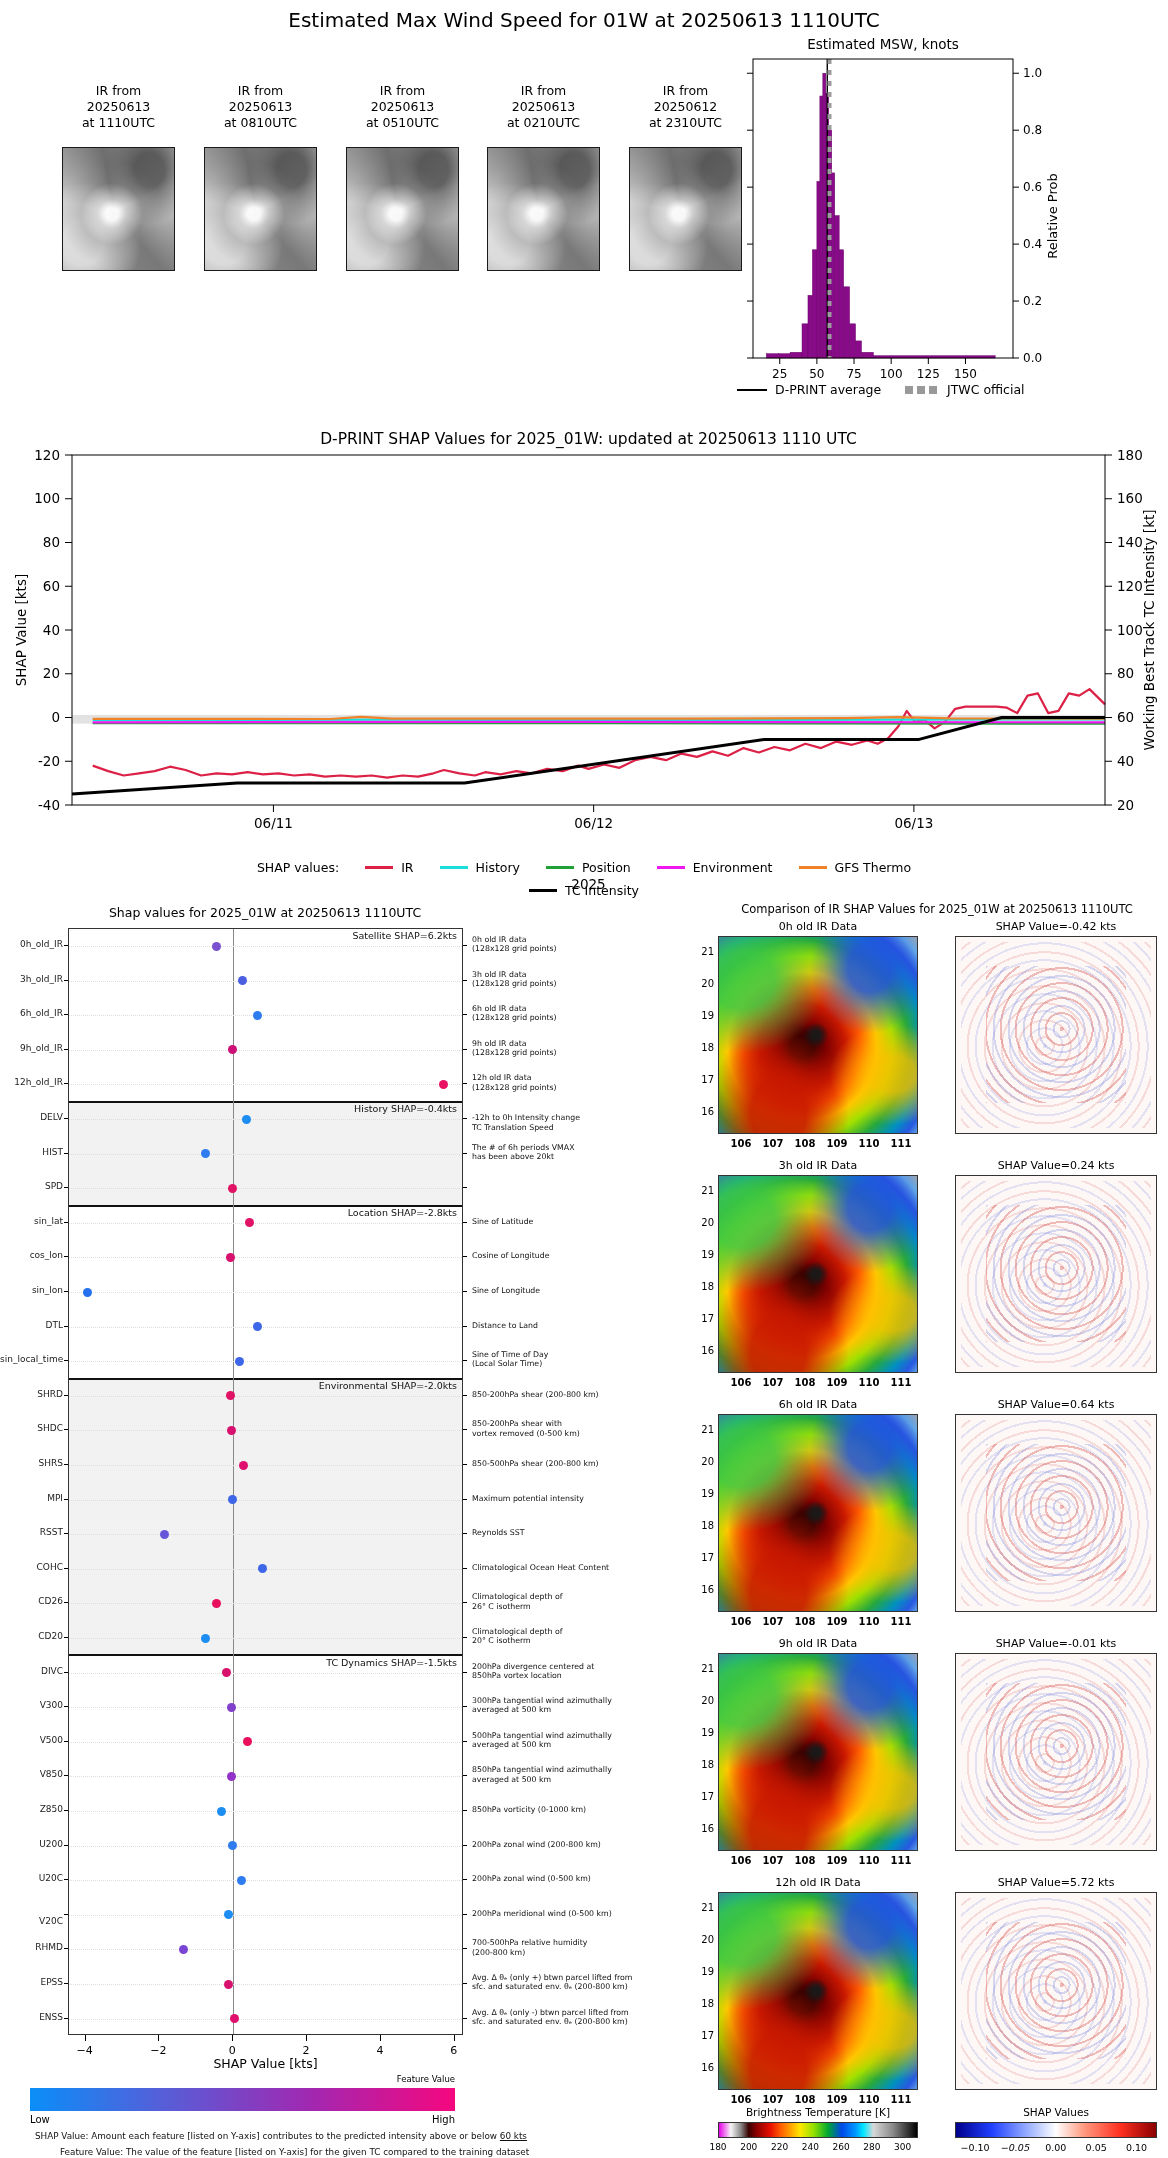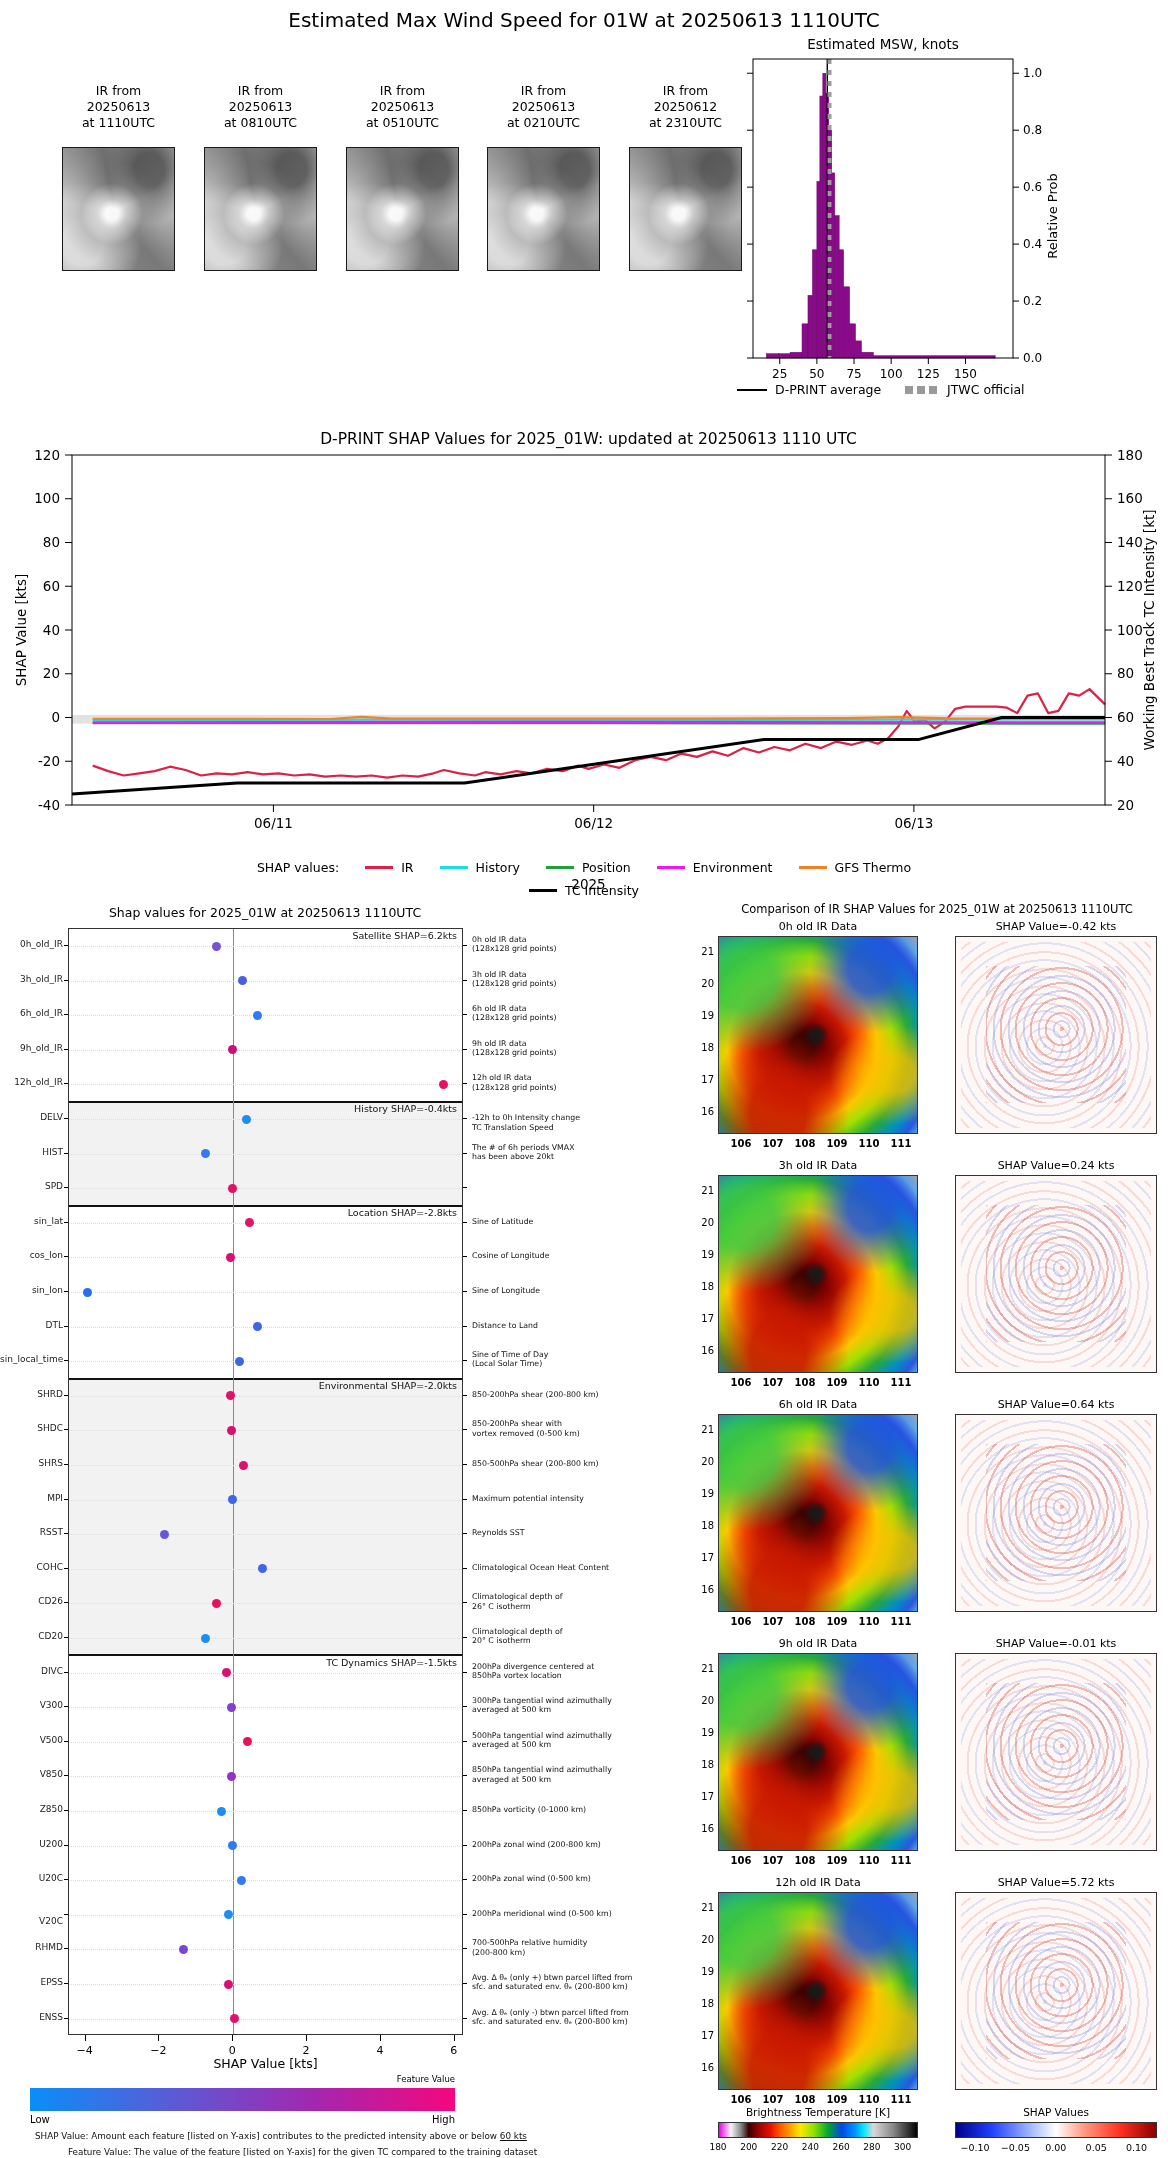--- a/index.html
+++ b/index.html
@@ -463,21 +463,21 @@
     <div class="dot-xtick" style="position: absolute; left: 288.107px; top: 2044px;">2</div>
     <div style="position: absolute; left: 379.939px; top: 2035px; width: 1px; height: 6px; background: rgb(0, 0, 0);"></div>
     <div class="dot-xtick" style="position: absolute; left: 361.939px; top: 2044px;">4</div>
     <div style="position: absolute; left: 453.771px; top: 2035px; width: 1px; height: 6px; background: rgb(0, 0, 0);"></div>
     <div class="dot-xtick" style="position: absolute; left: 435.771px; top: 2044px;">6</div>
     <div style="position: absolute; left: 30px; top: 2074px; width: 425px; text-align: right; font-size: 8.5px;">Feature Value</div>
     <div style="position: absolute; left: 30px; top: 2088px; width: 425px; height: 23px; background: linear-gradient(90deg, rgb(10, 142, 248), rgb(91, 91, 214), rgb(163, 39, 176), rgb(245, 7, 126));"></div>
     <div style="position: absolute; left: 30px; top: 2114px; font-size: 10px;">Low</div>
     <div style="position: absolute; left: 395px; top: 2114px; width: 60px; text-align: right; font-size: 10px;">High</div>
     <div class="footnote" style="position: absolute; left: 35px; top: 2131px;"><span>SHAP Value: Amount each feature [listed on Y-axis] contributes to the predicted intensity above or below </span><span style="text-decoration: underline;">60 kts</span></div>
-    <div class="footnote" style="position: absolute; left: 43px; top: 2147px; padding-left: 25px;">Feature Value: The value of the feature [listed on Y-axis] for the given TC compared to the training dataset</div>
+    <div class="footnote" style="position: absolute; left: 35px; top: 2147px; padding-left: 25px;">Feature Value: The value of the feature [listed on Y-axis] for the given TC compared to the training dataset</div>
   </div>
 <div id="cmp-layer">
     <div class="cmp-map-title" style="position: absolute; left: 718px; top: 920px; width: 200px;">0h old IR Data</div>
     <div class="cmp-map-title" style="position: absolute; left: 955px; top: 920px; width: 202px;">SHAP Value=-0.42 kts</div>
     <div class="ir-map" style="position: absolute; left: 718px; top: 936px;"></div>
     <div class="shap-map" style="position: absolute; left: 955px; top: 936px;"></div>
     <div class="cmp-ytick" style="position: absolute; left: 694px; top: 946px;">21</div>
     <div class="cmp-ytick" style="position: absolute; left: 694px; top: 978px;">20</div>
     <div class="cmp-ytick" style="position: absolute; left: 694px; top: 1010px;">19</div>
     <div class="cmp-ytick" style="position: absolute; left: 694px; top: 1042px;">18</div>
@@ -558,17 +558,17 @@
     <div class="cb-tick" style="position: absolute; left: 703px; top: 2142px; width: 30px;">180</div>
     <div class="cb-tick" style="position: absolute; left: 733.769px; top: 2142px; width: 30px;">200</div>
     <div class="cb-tick" style="position: absolute; left: 764.538px; top: 2142px; width: 30px;">220</div>
     <div class="cb-tick" style="position: absolute; left: 795.308px; top: 2142px; width: 30px;">240</div>
     <div class="cb-tick" style="position: absolute; left: 826.077px; top: 2142px; width: 30px;">260</div>
     <div class="cb-tick" style="position: absolute; left: 856.846px; top: 2142px; width: 30px;">280</div>
     <div class="cb-tick" style="position: absolute; left: 887.615px; top: 2142px; width: 30px;">300</div>
     <div style="position: absolute; left: 955px; top: 2106px; width: 202px; text-align: center; font-size: 10.5px;">SHAP Values</div>
     <div class="cb-bar" style="position: absolute; left: 955px; top: 2122px; width: 202px; background: linear-gradient(90deg, rgb(0, 0, 139) 0%, rgb(32, 64, 255) 18%, rgb(154, 176, 255) 36%, rgb(255, 255, 255) 50%, rgb(255, 154, 128) 64%, rgb(255, 48, 32) 82%, rgb(139, 0, 0) 100%);"></div>
     <div class="cb-tick" style="position: absolute; left: 955px; top: 2142px; width: 40px; font-size: 9.5px;">−0.10</div>
-    <div class="cb-tick" style="position: absolute; left: 995.4px; top: 2142px; width: 40px; font-size: 9.5px;">−0.05</div>
+    <div class="cb-tick" style="position: absolute; left: 995.4px; top: 2142px; width: 40px; font-size: 9.5px; font-style: italic;">−0.05</div>
     <div class="cb-tick" style="position: absolute; left: 1035.8px; top: 2142px; width: 40px; font-size: 9.5px;">0.00</div>
     <div class="cb-tick" style="position: absolute; left: 1076.2px; top: 2142px; width: 40px; font-size: 9.5px;">0.05</div>
     <div class="cb-tick" style="position: absolute; left: 1116.6px; top: 2142px; width: 40px; font-size: 9.5px;">0.10</div>
   </div>
 
 </body></html>

